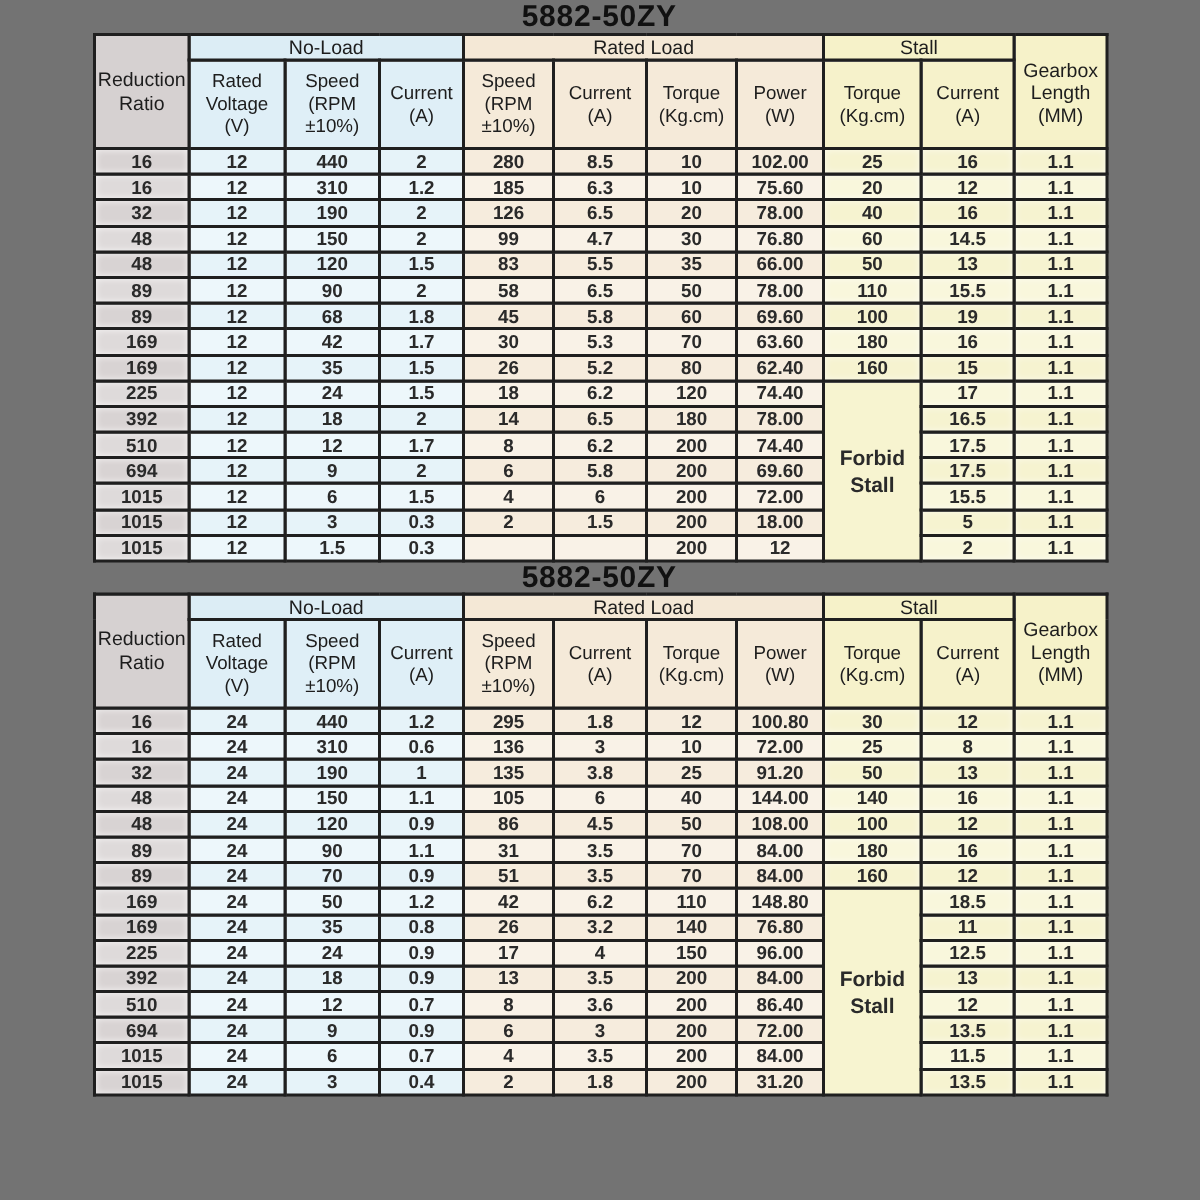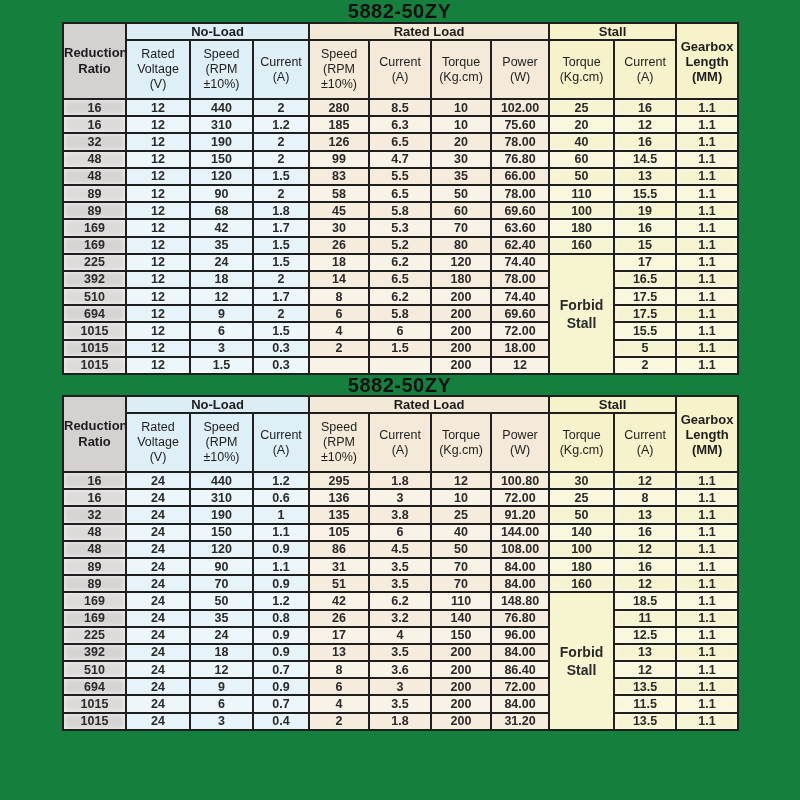--- a/index.html
+++ b/index.html
@@ -1,37 +1,37 @@
 <!DOCTYPE html>
 <html><head>
 <meta charset="utf-8">
 <style>
   * { margin:0; padding:0; box-sizing:border-box; }
   html,body { width:800px; background:#ffffff; }
   body { font-family:"Liberation Sans","DejaVu Sans",sans-serif; color:#1d1d1d; position:relative; }
-  .page { width:800px; height:800px; position:relative; overflow:hidden; background:#15803d; }
+  .page { width:800px; height:800px; position:relative; overflow:hidden; background:#737373; }
 
   .tbl-title {
     width:675px; margin-left:62px; text-align:center;
     font-size:20px; font-weight:bold; color:#111;
     height:22px; line-height:22px; letter-spacing:0.5px;
   }
   .tbl-title.second { height:20px; line-height:20px; }
 
   table.spec {
     border-collapse:collapse; table-layout:fixed;
     width:675px; margin-left:62px;
   }
   table.spec th, table.spec td {
     border:2px solid #1f1f1f; text-align:center; vertical-align:middle;
     padding:0; overflow:hidden;
   }
 
   
-  tr.group-row th { height:14px; font-size:13px; font-weight:bold; }
+  tr.group-row th { height:14px; font-size:13px; font-weight:normal; }
   tr.sub-row th  { height:59px; font-size:12.5px; font-weight:normal; line-height:15px; white-space:pre-line; }
 
   .h-ratio   { background:#d6d1d1; font-size:13px; font-weight:normal; line-height:16px; white-space:pre-line; }
   .h-noload  { background:#dcedf5; }
   .h-rated   { background:#f4e8d6;margin-left:20px; }
   .h-stall   { background:#f6f2c9; }
   .h-gearbox { background:#f6f2c9; font-size:12.5px; font-weight:normal; line-height:15px; white-space:pre-line; }
 
   .s-noload { background:#dfeff7; }
   .s-rated  { background:#f5ead9; }

